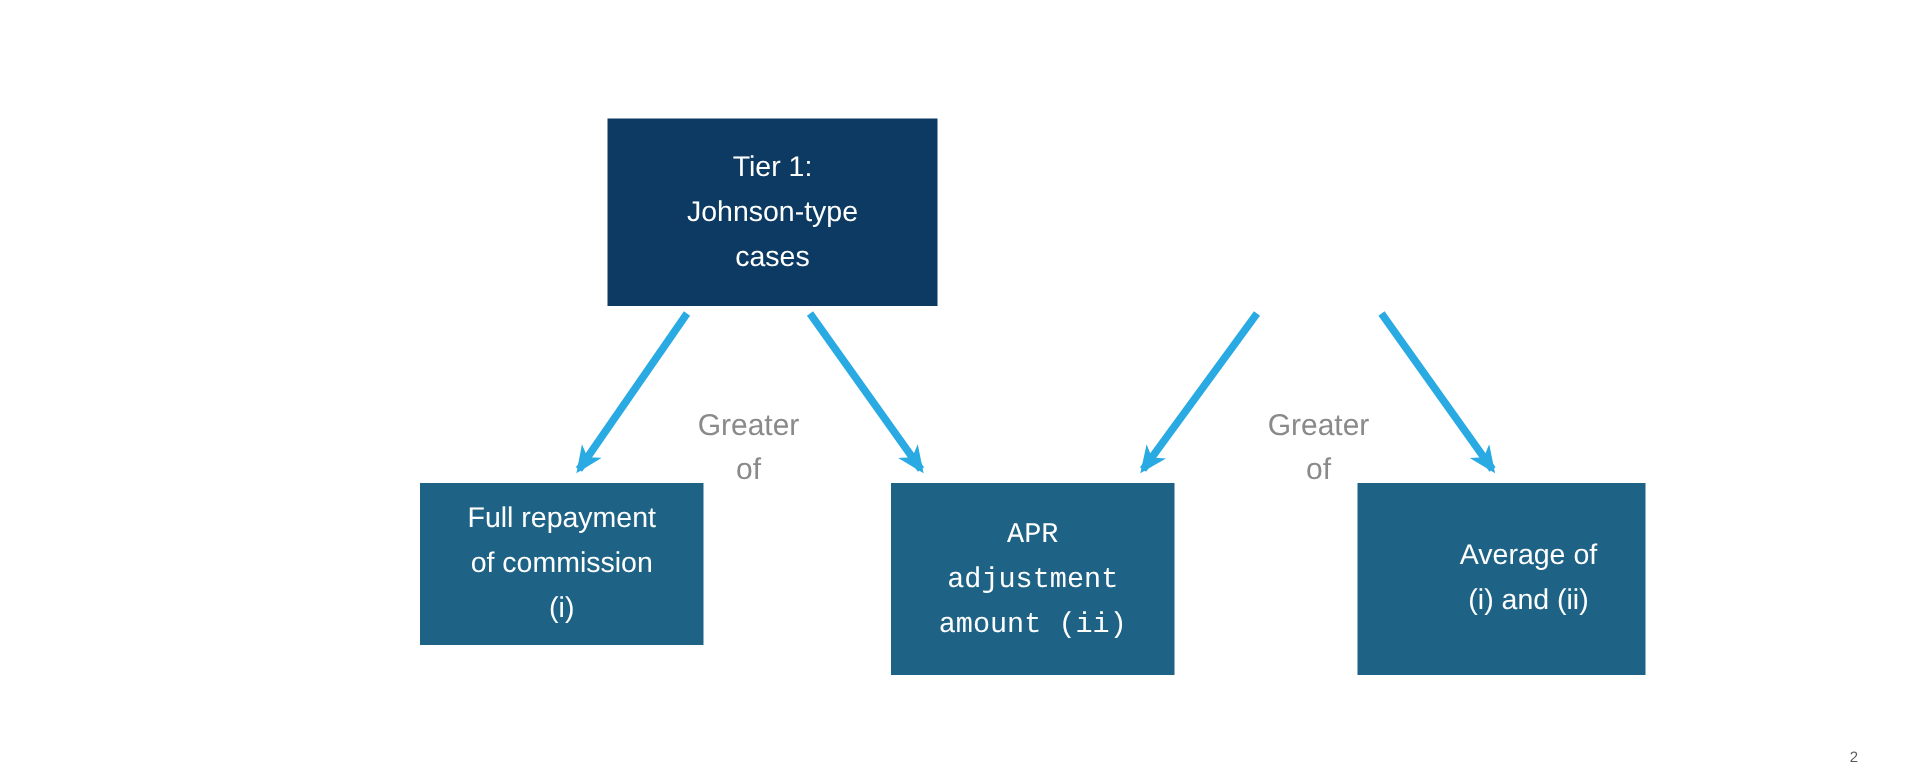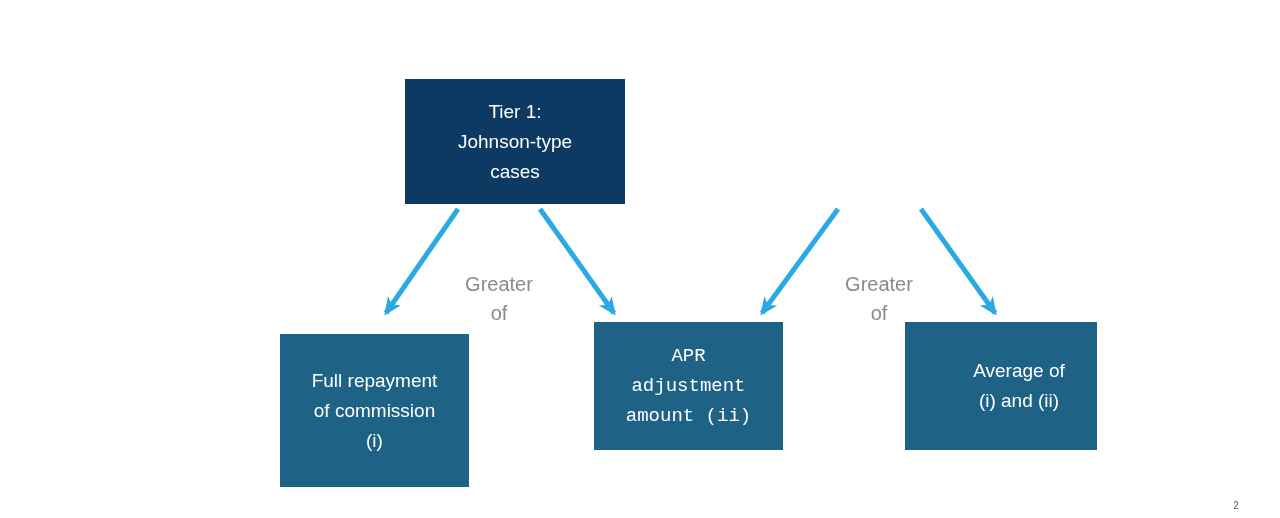--- a/index.html
+++ b/index.html
@@ -40,21 +40,21 @@
     text-align: center;
     color: var(--box-text);
     font-size: 19px;
     line-height: 30px;
     white-space: pre-line;
   }
   .box.tier { background: var(--tier-box-bg); }
   .box.outcome { background: var(--outcome-box-bg); }
   #tier1-box   { left: 405px; top: 79px;  width: 220px; height: 125px; }
   #tier2-box   { left: 785px; top: 82px;  width: 190px; height: 125px; }
-  #outcome-i   { left: 280px; top: 334px; width: 189px; height: 153px; }
+  #outcome-i   { left: 280px; top: 322px; width: 189px; height: 108px; }
   #outcome-ii  { left: 594px; top: 322px; width: 189px; height: 128px; font-family: Liberation Mono, monospace; }
   #outcome-avg { left: 905px; top: 322px; width: 192px; height: 128px; padding-left: 36px; }
   .connector-label {
     position: absolute;
     top: 246px;
     width: 188px;
     text-align: center;
     color: var(--connector-label);
     font-size: 20px;
     line-height: 29px;

